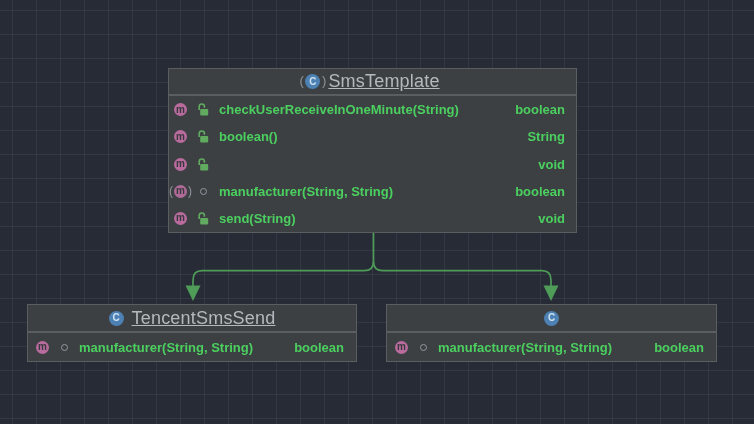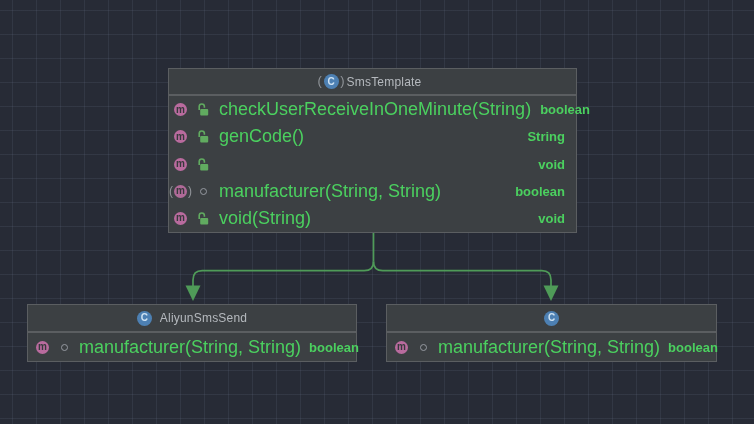--- a/index.html
+++ b/index.html
@@ -16,25 +16,25 @@
   }
   .edges { position:absolute; left:0; top:0; width:754px; height:424px; }
   .class-box {
     position:absolute; background:#3c4043; border:1px solid #5b5e61;
     display:flex; flex-direction:column;
   }
   .class-header {
     display:flex; align-items:center; justify-content:center; gap:8px;
     border-bottom:2px solid #5b5e61; flex:0 0 auto;
   }
-  .class-title { color:#b5b9be; font-size:12px; letter-spacing:.2px; }
+  .class-title { color:#b5b9be; font-size:18px; letter-spacing:.2px;text-decoration:underline; }
   .class-body { flex:1 1 auto; display:flex; flex-direction:column; }
   .member-row { flex:1 1 0; display:flex; align-items:center; padding:0 11px 0 5px; column-gap:9px; }
   .member-row.sub { padding:0 12px 0 8px; column-gap:8px; }
-  .member-name { color:#4bd05f; font-size:18px; font-weight:400; white-space:nowrap; }
+  .member-name { color:#4bd05f; font-size:13px; font-weight:700; white-space:nowrap; }
   .member-type { margin-left:auto; color:#4bd05f; font-size:13px; font-weight:700;text-align:right; }
   .m-cell { position:relative; width:13px; height:13px; flex:0 0 auto; }
   .m-icon {
     width:13px; height:13px; border-radius:50%; background:#b96b9e;
     color:#37393c; font-size:10px; font-weight:700;
     display:flex; align-items:center; justify-content:center; line-height:1;
   }
   .m-cell.abstract .m-icon { background:#b06a98; }
   .paren {
     position:absolute; top:-1px; color:#909499; font-size:12px; font-weight:400;
@@ -93,21 +93,21 @@
       <div class="member-row">
         <span class="m-cell">
             <span class="m-icon">m</span>
           </span>
         <span class="vis-cell">
           <svg width="12" height="13" viewBox="0 0 12 13">
               <path d="M2.2 7 V3.6 a2.6 2.6 0 0 1 5.2 0 V4.8" fill="none" stroke="#61ab60" stroke-width="1.6"></path>
               <rect x="3.2" y="6" width="8" height="6.4" rx="1" fill="#61ab60"></rect>
             </svg>
         </span>
-        <span class="member-name">genCode()</span>
+        <span class="member-name">boolean()</span>
         <span class="member-type">String</span>
       </div>
       <div class="member-row">
         <span class="m-cell">
             <span class="m-icon">m</span>
           </span>
         <span class="vis-cell">
           <svg width="12" height="13" viewBox="0 0 12 13">
               <path d="M2.2 7 V3.6 a2.6 2.6 0 0 1 5.2 0 V4.8" fill="none" stroke="#61ab60" stroke-width="1.6"></path>
               <rect x="3.2" y="6" width="8" height="6.4" rx="1" fill="#61ab60"></rect>
@@ -130,32 +130,32 @@
       <div class="member-row">
         <span class="m-cell">
             <span class="m-icon">m</span>
           </span>
         <span class="vis-cell">
           <svg width="12" height="13" viewBox="0 0 12 13">
               <path d="M2.2 7 V3.6 a2.6 2.6 0 0 1 5.2 0 V4.8" fill="none" stroke="#61ab60" stroke-width="1.6"></path>
               <rect x="3.2" y="6" width="8" height="6.4" rx="1" fill="#61ab60"></rect>
             </svg>
         </span>
-        <span class="member-name">void(String)</span>
+        <span class="member-name">send(String)</span>
         <span class="member-type">void</span>
       </div>
     </div>
   </div>
 
   <div class="class-box" style="left:27px; top:304px; width:330px; height:58px;">
     <div class="class-header" style="height:28px;">
       <span class="class-icon-cell">
         <span class="class-icon">C</span>
       </span>
-      <span class="class-title">AliyunSmsSend</span>
+      <span class="class-title">TencentSmsSend</span>
     </div>
     <div class="class-body">
       <div class="member-row sub">
         <span class="m-cell">
             <span class="m-icon">m</span>
           </span>
         <span class="vis-cell">
             <span class="ring"></span>
           </span>
         <span class="member-name">manufacturer(String, String)</span>

